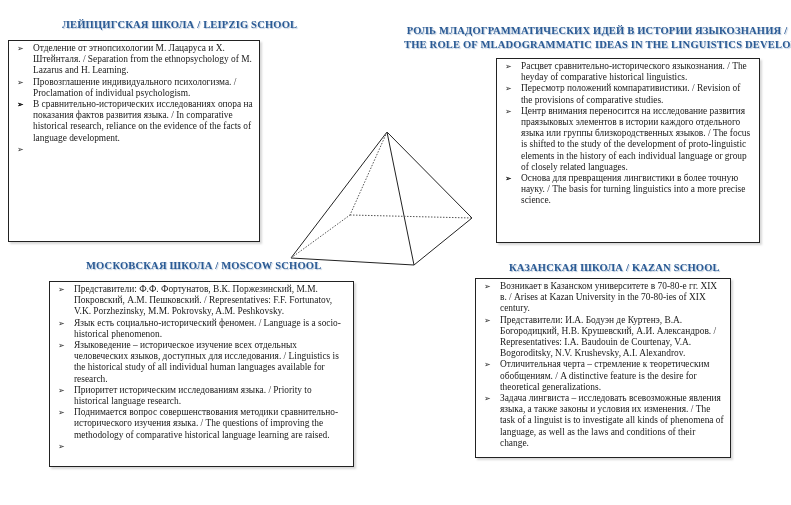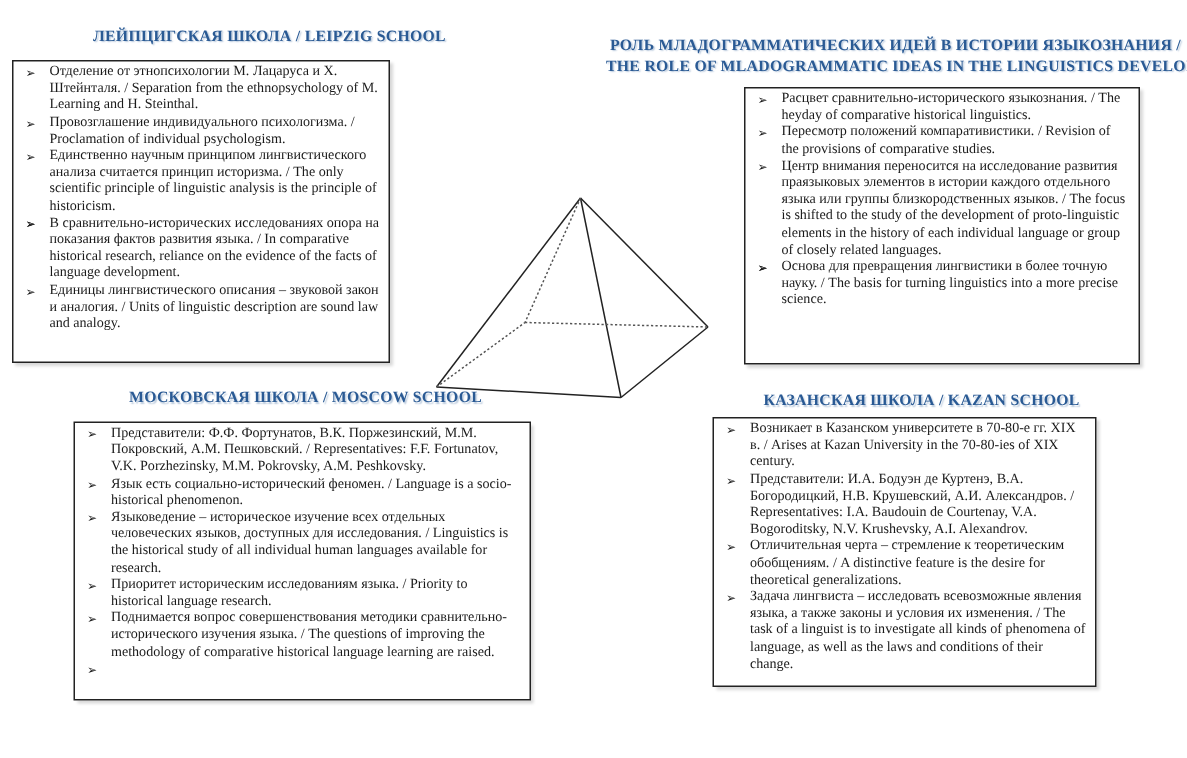--- a/index.html
+++ b/index.html
@@ -24,26 +24,26 @@
   <div>РОЛЬ МЛАДОГРАММАТИЧЕСКИХ  ИДЕЙ В ИСТОРИИ  ЯЗЫКОЗНАНИЯ  /</div>
   <div>THE ROLE OF MLADOGRAMMATIC  IDEAS IN THE LINGUISTICS  DEVELOPMENT</div>
 </div>
 
 <div class="title" style="left:70px; top:260px;margin-left:16px;">МОСКОВСКАЯ  ШКОЛА / MOSCOW SCHOOL</div>
 
 <div class="title" style="left:509px; top:262px;">КАЗАНСКАЯ  ШКОЛА / KAZAN SCHOOL</div>
 
 <div class="box" style="left:8px; top:40px; width:252px; height:202px;">
   <ul>
-      <li><span class="bullet">➢</span><span>Отделение от этнопсихологии М. Лацаруса и Х. Штейнталя. / Separation from the ethnopsychology of M. Learning and H. Steinthal.</span></li>
+      <li><span class="bullet">➢</span><span>Отделение от этнопсихологии М. Лацаруса и Х. Штейнталя. / Separation from the ethnopsychology of M. Lazarus and H. Learning.</span></li>
       <li><span class="bullet">➢</span><span>Провозглашение индивидуального психологизма. / Proclamation of individual psychologism.</span></li>
-      <li><span class="bullet">➢</span><span>Единственно научным принципом лингвистического анализа считается принцип историзма. / The only scientific principle of linguistic analysis is the principle of historicism.</span></li>
+      <li><span class="bullet">➢</span></li>
       <li><span class="bullet">➢</span></li>
       <li><span class="bullet">➢</span><span>В сравнительно-исторических исследованиях опора на показания фактов развития языка. / In comparative historical research, reliance on the evidence of the facts of language development.</span></li>
-      <li><span class="bullet">➢</span><span>Единицы лингвистического описания – звуковой закон и аналогия. / Units of linguistic description are sound law and analogy.</span></li>
+      <li><span class="bullet">➢</span></li>
     </ul>
 </div>
 
 <div class="box" style="left:496px; top:58px; width:264px; height:185px;">
   <ul>
       <li><span class="bullet">➢</span><span>Расцвет сравнительно-исторического языкознания. / The heyday of comparative historical linguistics.</span></li>
       <li><span class="bullet">➢</span><span>Пересмотр положений компаративистики. / Revision of the provisions of comparative studies.</span></li>
       <li><span class="bullet">➢</span><span>Центр внимания переносится на исследование развития праязыковых элементов в истории каждого отдельного языка или группы близкородственных языков. / The focus is shifted to the study of the development of proto-linguistic elements in the history of each individual language or group of closely related languages.</span></li>
       <li><span class="bullet">➢</span></li>
       <li><span class="bullet">➢</span><span>Основа для превращения лингвистики в более точную науку. / The basis for turning linguistics into a more precise science.</span></li>

